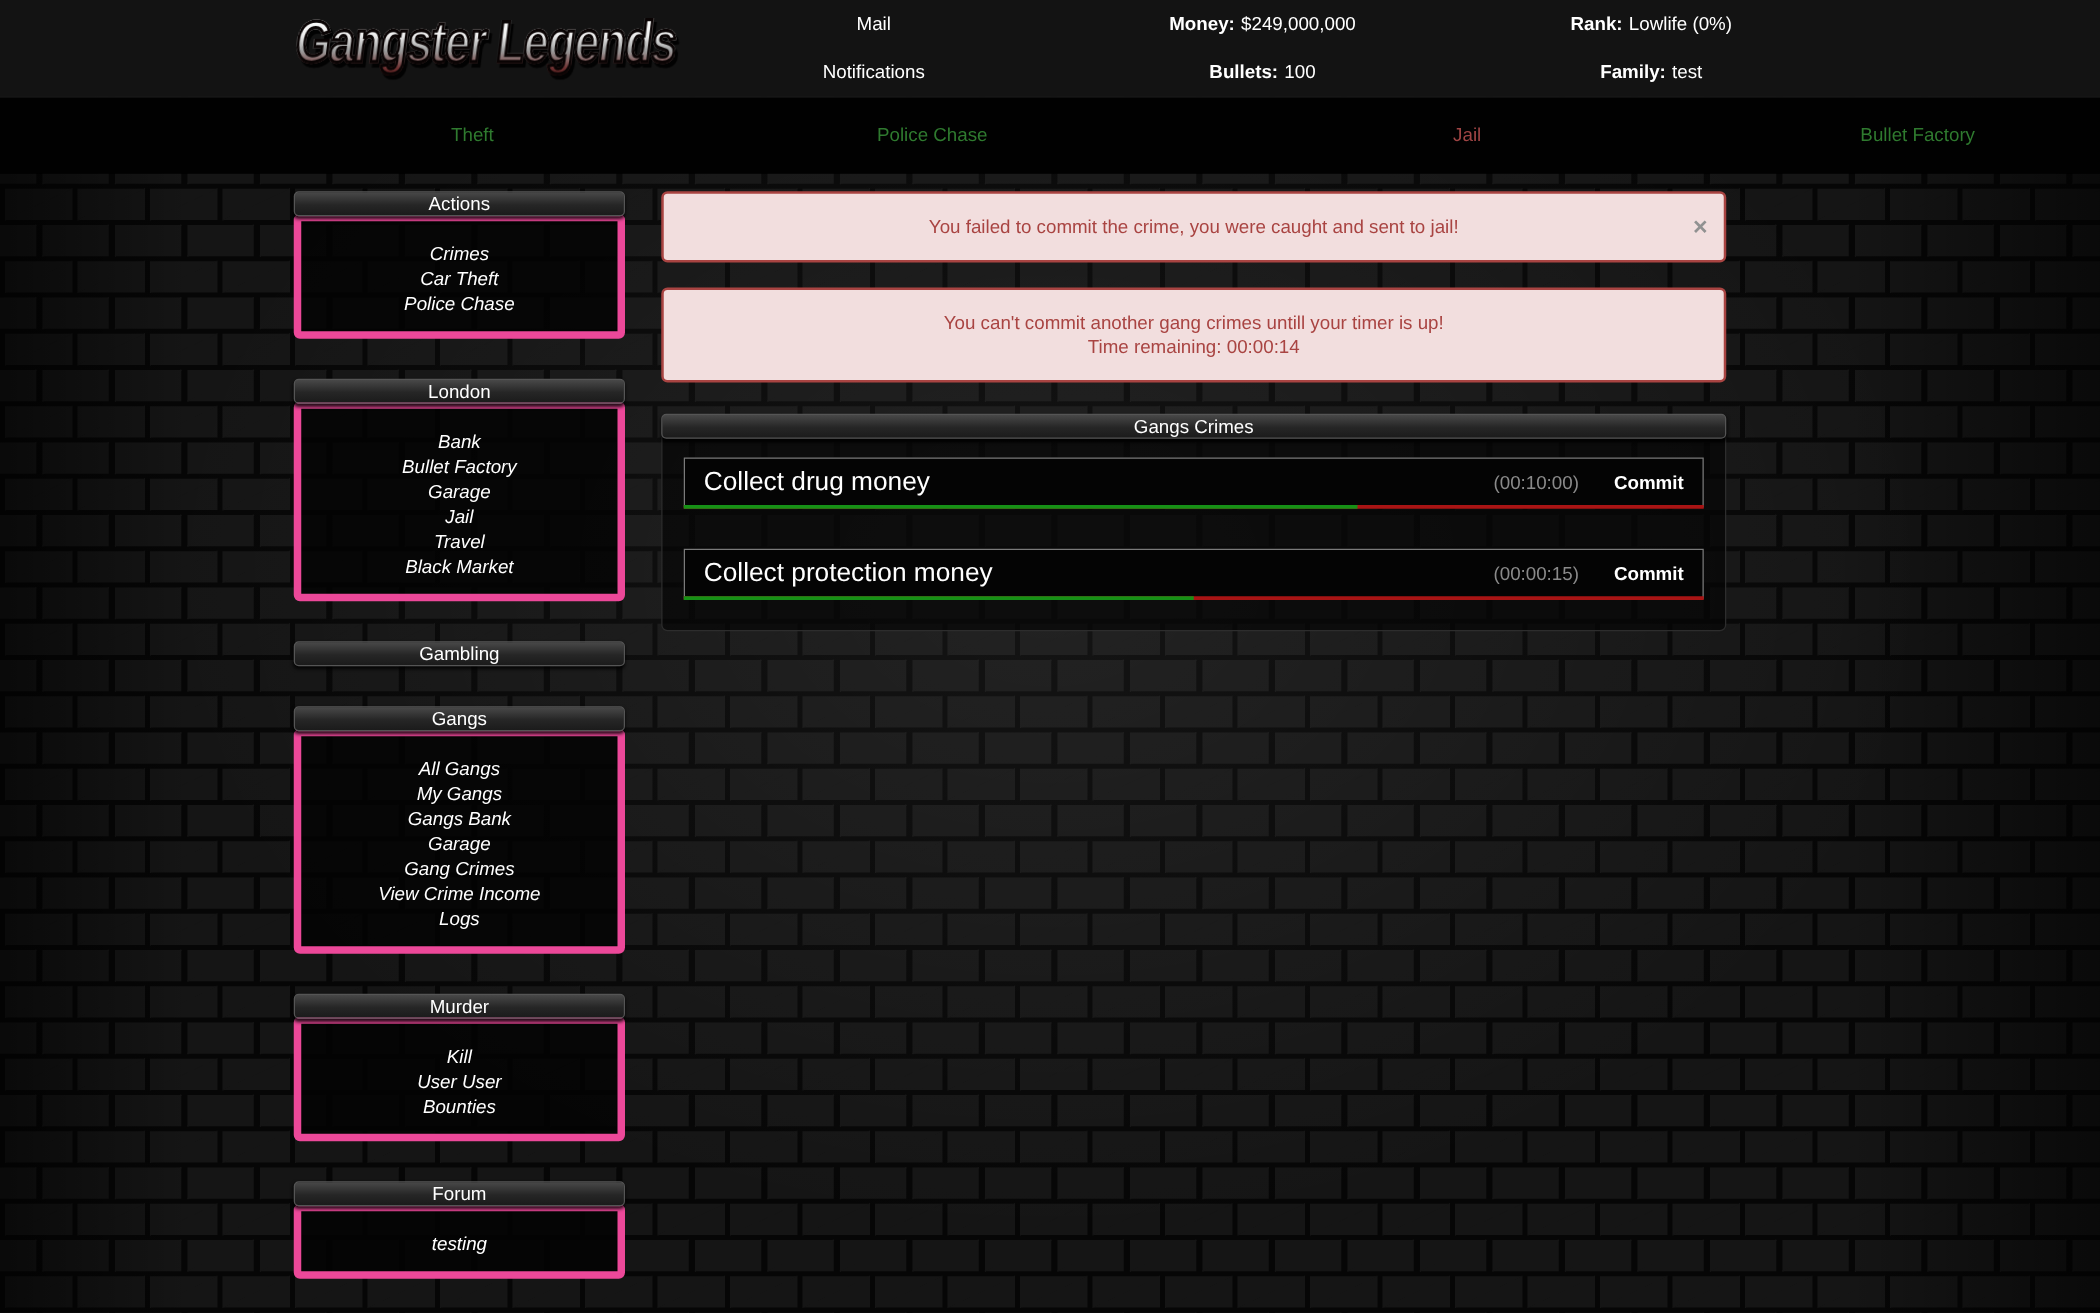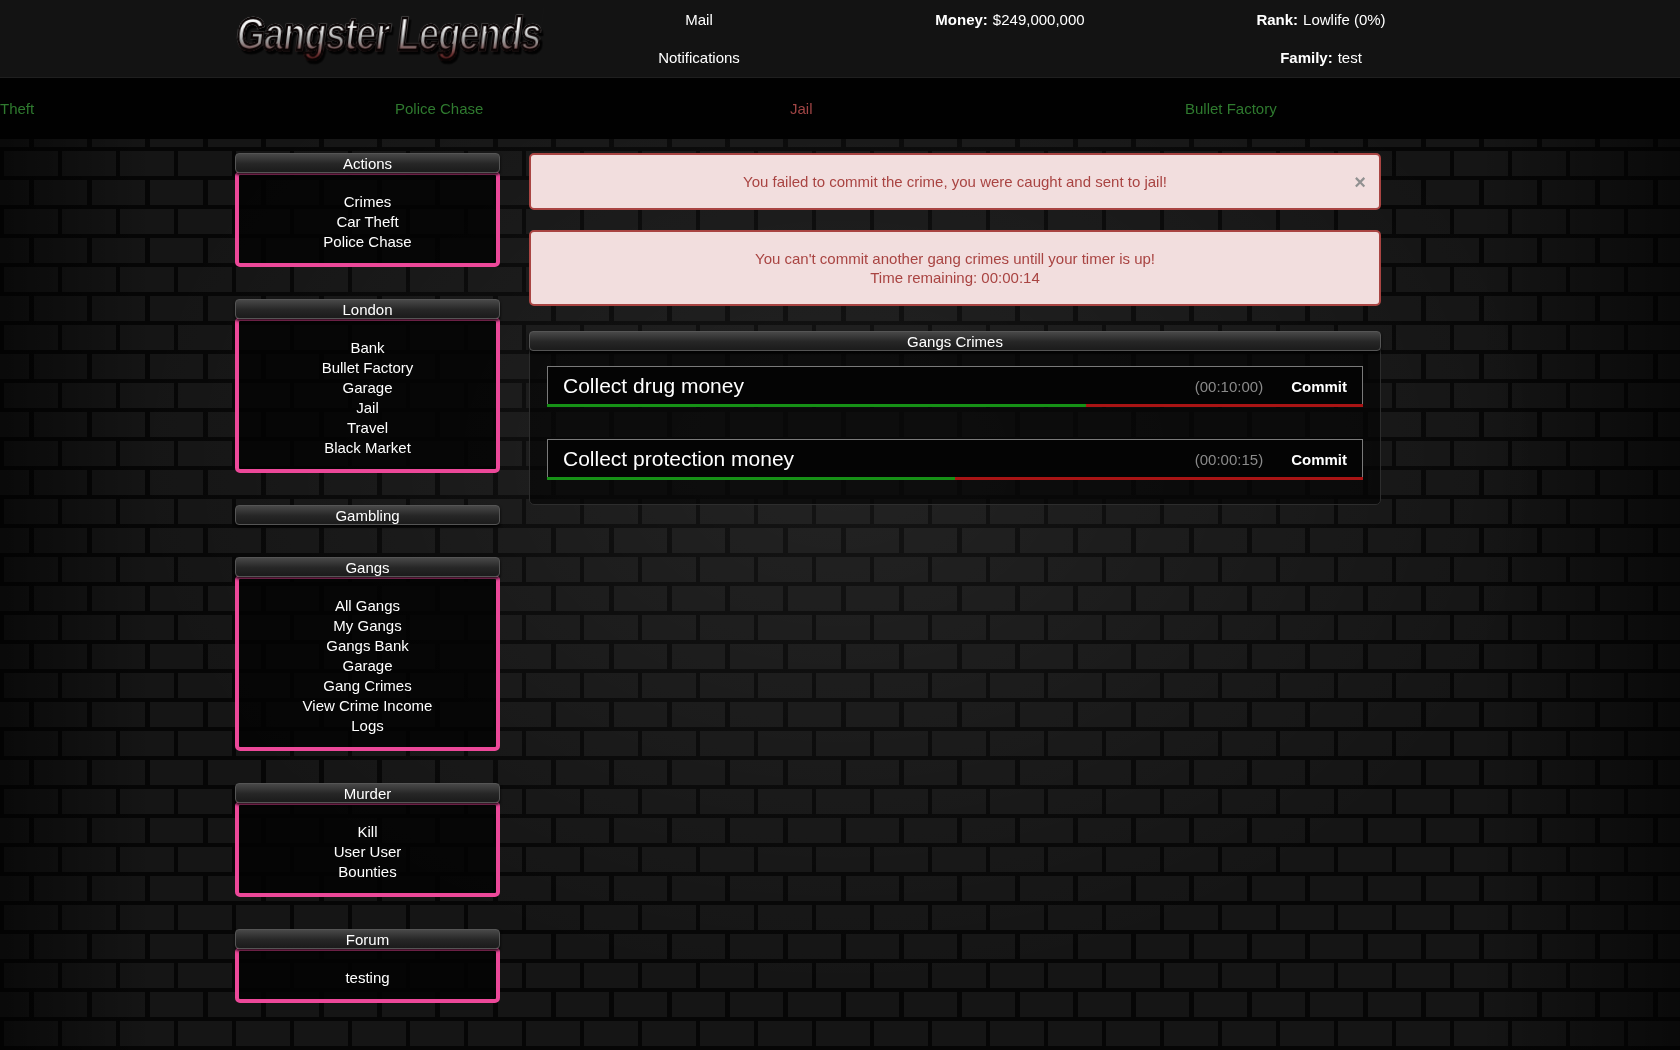--- a/index.html
+++ b/index.html
@@ -32,43 +32,43 @@
     -webkit-text-stroke:2.5px #0a0404;
     filter:drop-shadow(3px 3px 0 rgba(0,0,0,.9));
   }
   .header-stats{ position:absolute; left:555px; right:215px; top:0; height:82px; display:flex;gap:23px; }
   .stat-col{ flex:1; display:flex; flex-direction:column; }
   .stat-cell{ height:38px; display:flex; align-items:center; justify-content:center; font-size:15px; }
   .stat-cell b{ margin-right:5px; }
 
   
   .nav{ height:62px; background:#010101; border-top:1px solid #1f1f1f; display:flex; align-items:center; padding-right:100px; }
-  .nav a{ flex:1; text-align:left; font-size:15px; }
+  .nav a{ flex:1; text-align:right; font-size:15px; }
   .nav a.green{ color:#2f7a2f; }
   .nav a.red{ color:#a04545; }
 
   
   .layout{ display:flex; align-items:flex-start; margin:14px 0 0 235px; width:1146px; }
   .sidebar{ width:265px; flex:none; }
   .main{ flex:1; min-width:0; margin-left:29px; }
 
   
   .panel{ margin-bottom:32px; }
   .panel-header, .crimes-header{
     height:20px; border-radius:4px; position:relative; z-index:2;
     background:linear-gradient(180deg,#484848 0%,#262626 55%,#1b1b1b 100%);
     border:1px solid #555; box-shadow:0 2px 3px rgba(0,0,0,.85);
     display:flex; align-items:center; justify-content:center;
     color:#fff; font-size:15px;
   }
   .panel-body{
     margin-top:-2px; position:relative; z-index:1;
     background:rgba(3,3,3,.82);
-    border:4px solid #ec4899; border-radius:5px;
-    padding:17px 0 11px; text-align:center;
+    border:6px solid #ec4899; border-radius:5px;
+    padding:17px 0 11px; text-align:center;font-style:italic;
   }
   .side-link{ display:block; font-size:15px; line-height:20px; }
 
   
   .alert{
     background:#f2dede; border:2px solid #a94442; border-radius:5px;
     color:#a94442; font-size:15px; line-height:19px; text-align:center;
     padding:17px 44px; position:relative; margin-bottom:20px;
   }
   .alert .close{
@@ -111,20 +111,24 @@
         </div>
       <div class="stat-cell">
           <a>Notifications</a>
         </div>
     </div>
     <div class="stat-col">
       <div class="stat-cell">
         <b>Money:</b>
         <span>$249,000,000</span>
       </div>
+      <div class="stat-cell">
+        <b>Bullets:</b>
+        <span>100</span>
+      </div>
     </div>
     <div class="stat-col">
       <div class="stat-cell">
         <b>Rank:</b>
         <span>Lowlife (0%)</span>
       </div>
       <div class="stat-cell">
         <b>Family:</b>
         <span>test</span>
       </div>

